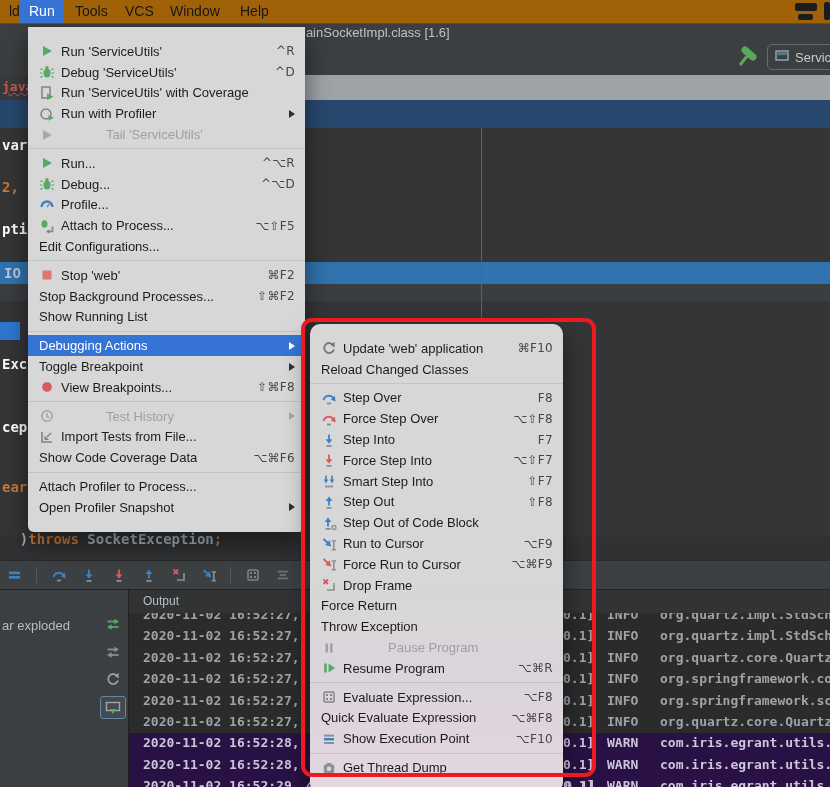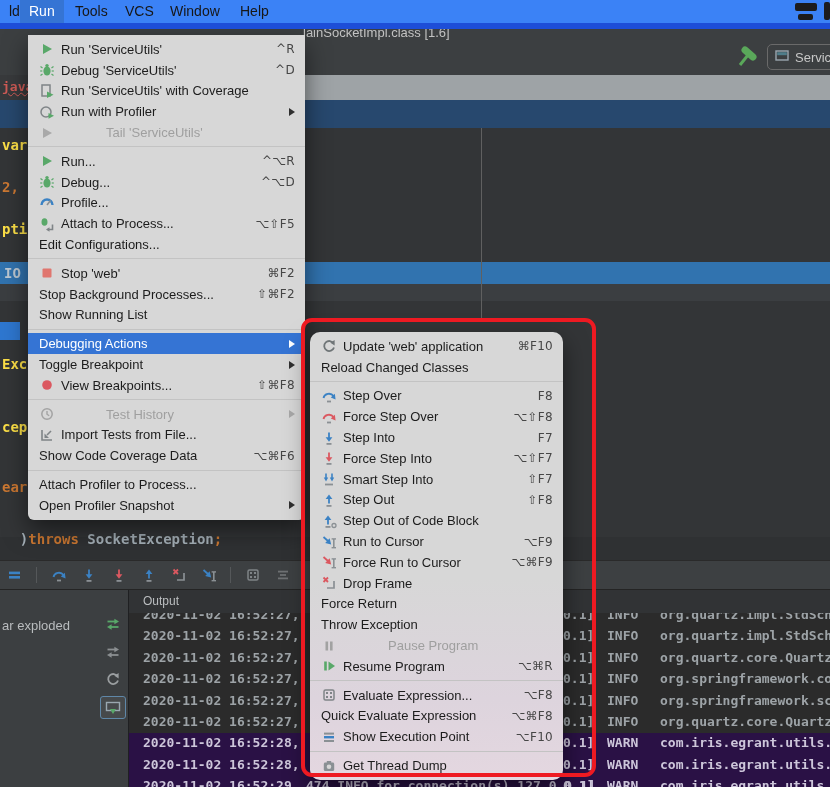--- a/index.html
+++ b/index.html
@@ -1,40 +1,40 @@
 <!DOCTYPE html>
 <html style="--hl: #3574d4; --ann: #ee1a22; --warnbg: #2a1145;"><head>
 <meta charset="utf-8">
 <style>
   html,body{margin:0;padding:0;}
   body{width:830px;height:787px;position:relative;overflow:hidden;background:#333537;
        font-family:"Liberation Sans","DejaVu Sans",sans-serif;-webkit-font-smoothing:antialiased;}
   .abs{position:absolute;}
 
   
-  #menubar{left:0;top:0;width:830px;height:23px;background:#3b82f6;border-bottom:6px solid #1d4ed8;z-index:50;}
+  #menubar{left:0;top:0;width:830px;height:23px;background:#a16207;border-bottom:1px solid #1d4ed8;z-index:50;}
   .mb-item{position:absolute;top:0;height:23px;line-height:23px;font-size:14px;color:#171717;padding:0 9px;}
   .mb-item.active{background:var(--hl,#3574d4);color:#fff;}
   .mb-status{position:absolute;background:#1c1c1e;border-radius:2px;}
 
   
   #titleband{left:0;top:23px;width:830px;height:52px;background:#3c3f41;border-bottom:1px solid #2d2d2d;z-index:1;}
   #tabtitle{left:303px;top:25px;font-size:13px;color:#c2c2c2;z-index:2;white-space:nowrap;}
   #graystrip{left:28px;top:75px;width:802px;height:25px;background:#9ea3a6;z-index:1;}
   #leftsliver{left:0;top:75px;width:28px;height:25px;background:#383a3c;z-index:1;}
   #navyband{left:0;top:100px;width:830px;height:28px;background:#27486e;z-index:1;}
 
   
   #editor{left:0;top:128px;width:830px;height:432px;background:#333537;z-index:0;}
   .code{font-family:"DejaVu Sans Mono",monospace;font-weight:bold;font-size:14px;white-space:pre;}
   #indent-guide{left:481px;top:128px;width:1px;height:190px;background:#606060;z-index:2;}
   #execrow{left:0;top:262px;width:830px;height:22px;background:#3173af;z-index:1;}
   #execrow-sub{left:0;top:284px;width:830px;height:17px;background:#3b3e41;z-index:1;}
   #blue-chip{left:0;top:322px;width:20px;height:18px;background:#2e77d0;z-index:2;}
-  .frag{z-index:3;color:#fde047;}
+  .frag{z-index:3;color:#ffffff;}
   .frag.orange{color:#cc7832;}
   .frag.err{color:#cf5b56;text-decoration:underline wavy #cf5b56 1px;}
   #throwsline{left:3px;top:515px;z-index:3;}
   #throwsline .kw{color:#cc7832;} #throwsline .ty{color:#a5b0b8;} #throwsline .pn{color:#a5b0b8;}
 
   #midband{left:0;top:537px;width:830px;height:23px;background:#2f3133;z-index:1;}
 
   
   #dbg-toolbar{left:0;top:560px;width:830px;height:30px;background:#3d4042;border-top:1px solid #2a2a2a;
                border-bottom:1px solid #242424;display:flex;align-items:center;padding-left:6px;box-sizing:border-box;z-index:1;}
@@ -51,22 +51,22 @@
   #out-header{left:129px;top:590px;width:701px;height:23px;background:#313335;z-index:1;}
   #out-label{position:absolute;left:14px;top:4px;font-size:12px;color:#bbbec0;}
   #console{left:129px;top:613px;width:701px;height:174px;background:#2b2b2b;overflow:hidden;z-index:1;}
   .crow{position:absolute;left:0;width:701px;height:21.4px;font-family:"DejaVu Sans Mono",monospace;
         font-weight:bold;font-size:13px;color:#9da3a7;}
   .crow.warn{background:var(--warnbg,#2a1145);color:#cdc6da;}
   .crow span{position:absolute;top:2px;white-space:pre;}
   .c-ts{left:14px;} .c-frag{left:434px;} .c-level{left:478px;} .c-logger{left:531px;} .c-mid{left:177px;}
 
   
-  .menu-panel{position:absolute;background:#d7d7d7;padding:4px 0;font-size:13px;color:#1c1c1c;
-              box-shadow:0 10px 24px rgba(0,0,0,.5);box-sizing:border-box;margin-top:8px;}
+  .menu-panel{position:absolute;background:#d7d7d7;padding:14px 0;font-size:13px;color:#1c1c1c;
+              box-shadow:0 10px 24px rgba(0,0,0,.5);box-sizing:border-box;}
   #run-menu{left:28px;top:27px;width:277px;z-index:20;border-radius:0 0 6px 6px;}
   #debug-submenu{left:310px;top:324px;width:253px;z-index:30;border-radius:10px;
        background:linear-gradient(180deg,#d7d7d7 0%,#d7d7d7 55%,#ddd4dd 82%,#e4d7e0 100%);}
   .mi{display:flex;align-items:center;height:20.8px;padding:0 10px 0 11px;}
   .mi-ic{width:16px;height:16px;margin-right:6px;flex:none;display:flex;align-items:center;justify-content:center;}
   .mi-label{white-space:nowrap;}
   .mi-sc{margin-left:auto;font-family:"DejaVu Sans",sans-serif;font-size:12px;color:#464646;letter-spacing:.3px;white-space:pre;}
   .mi-arrow{margin-left:auto;width:0;height:0;border-top:4.5px solid transparent;border-bottom:4.5px solid transparent;
             border-left:6.5px solid #2f2f2f;}
   .mi.selected{background:var(--hl,#3574d4);color:#fff;} .mi.selected .mi-arrow{border-left-color:#fff;}

